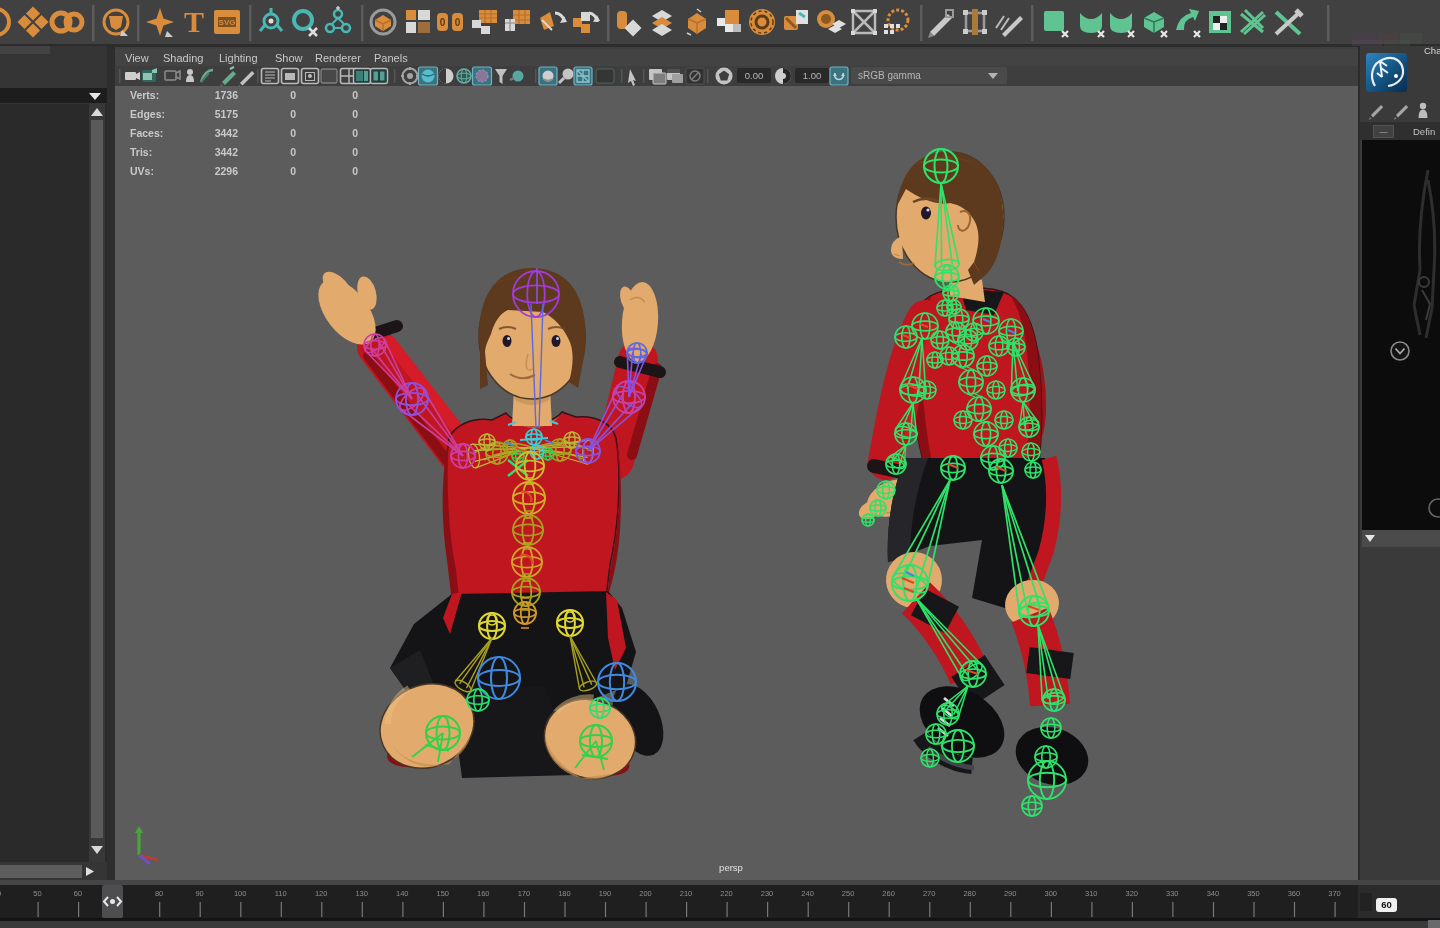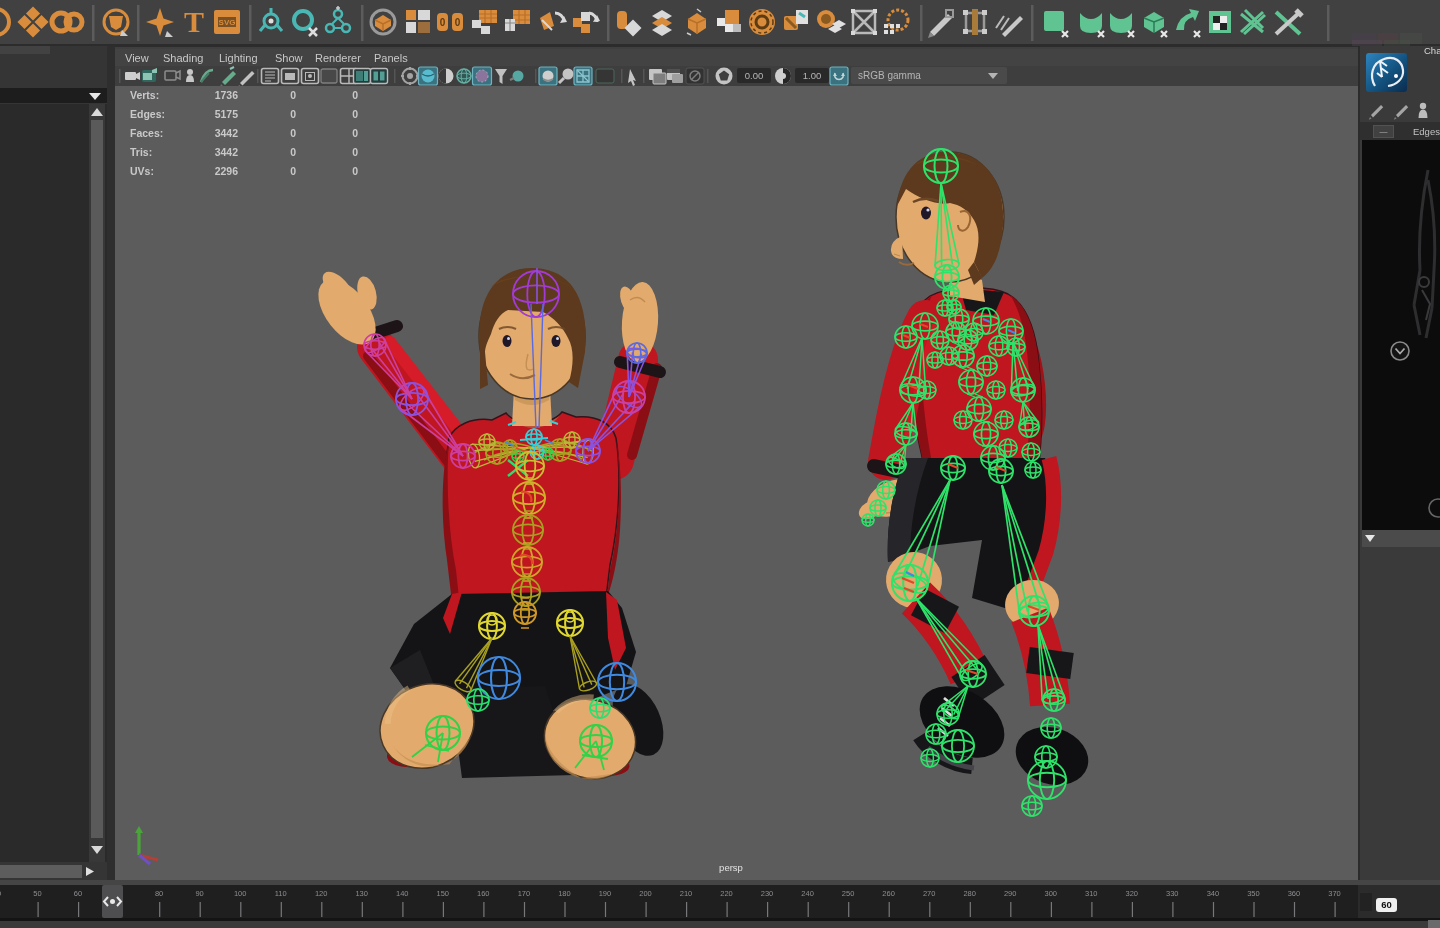--- a/index.html
+++ b/index.html
@@ -1136,21 +1136,21 @@
 <svg class="abs" style="left:1366px;top:98px" width="74" height="22" viewBox="0 0 74 22">
 <path d="M5,17 L15,7 l2.2,2.2 L7,19.5 Z" fill="#a5a5a5"></path>
       <path d="M4,19 l-1.2,2.8 l2.8,-1.2Z" fill="#808080"></path>
 <path d="M30,17 L40,7 l2.2,2.2 L32,19.5 Z" fill="#a5a5a5"></path>
       <path d="M29,19 l-1.2,2.8 l2.8,-1.2Z" fill="#808080"></path>
 <circle cx="57" cy="8" r="3.2" fill="#bdbdbd"></circle>
       <path d="M52.5,20 Q52.5,11.5 57,11.5 Q61.5,11.5 61.5,20 Z" fill="#bdbdbd"></path>
     </svg>
 <div class="abs" style="left:1360px;top:122px;width:80px;height:18px;background:#2f2f30"></div>
 <div class="abs" style="left:1373px;top:125px;width:21px;height:13px;background:#414142;border:1px solid #525253;color:#bbb;font-size:8px;text-align:center;line-height:11px">—</div>
-<div class="abs" style="left:1413px;top:126px;font-size:9.5px;color:#c2c2c2">Edges</div>
+<div class="abs" style="left:1413px;top:126px;font-size:9.5px;color:#c2c2c2">Defin</div>
 <div class="abs" style="left:1362px;top:140px;width:78px;height:390px;background:#0c0c0d"></div>
 <svg class="abs" style="left:1362px;top:140px" width="78" height="390" viewBox="0 0 78 390">
 <g stroke="#2e2e30" stroke-width="3" fill="none">
 <path d="M66,30 C60,60 56,95 58,130"></path>
 <path d="M66,40 C72,70 74,100 72,130"></path>
 <path d="M58,130 L52,165 M72,130 L70,168 M52,165 L58,195 M70,168 L64,198"></path>
 </g>
 <g stroke="#3a3a3c" stroke-width="2" fill="none">
         <path d="M60,150 l8,14 l-4,16"></path>
         <circle cx="62" cy="142" r="5"></circle>

